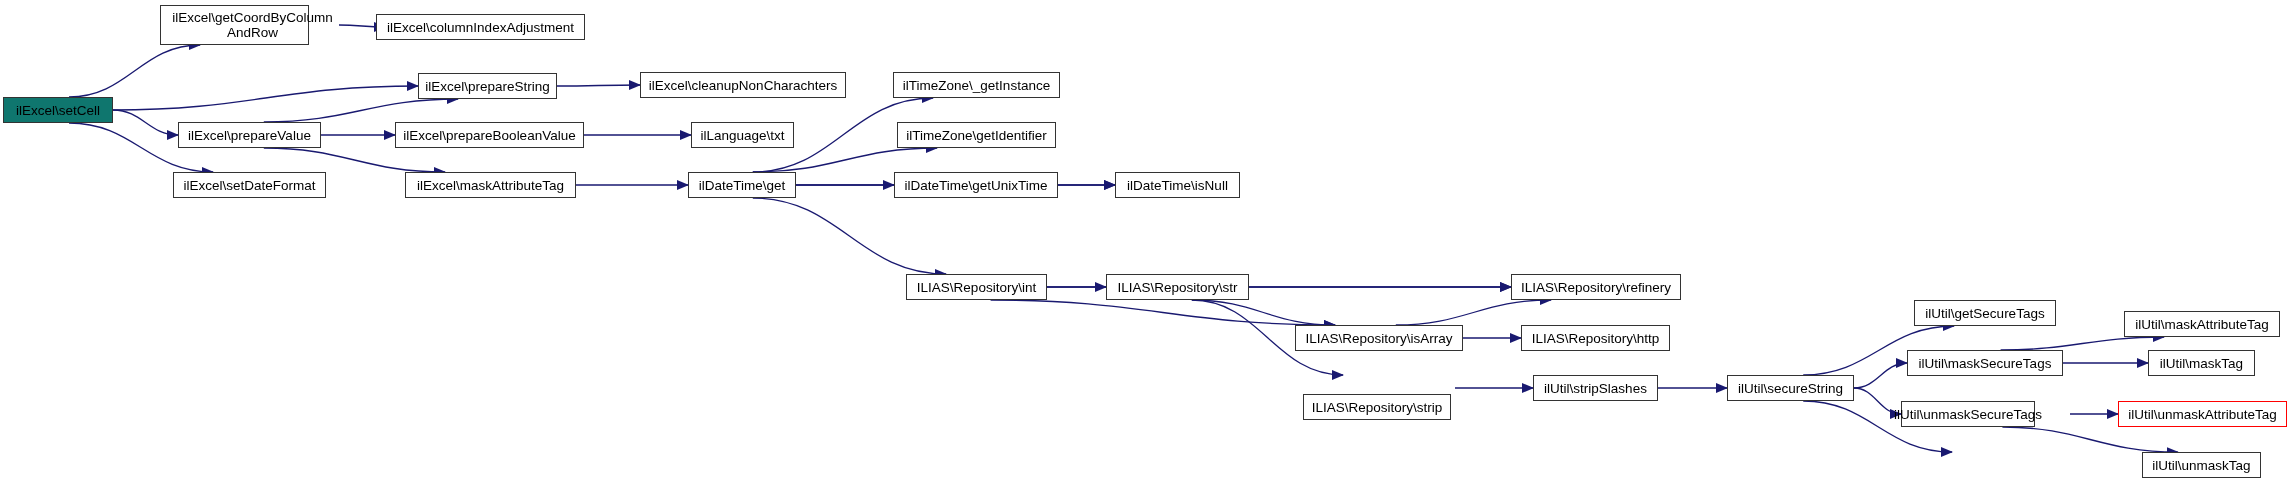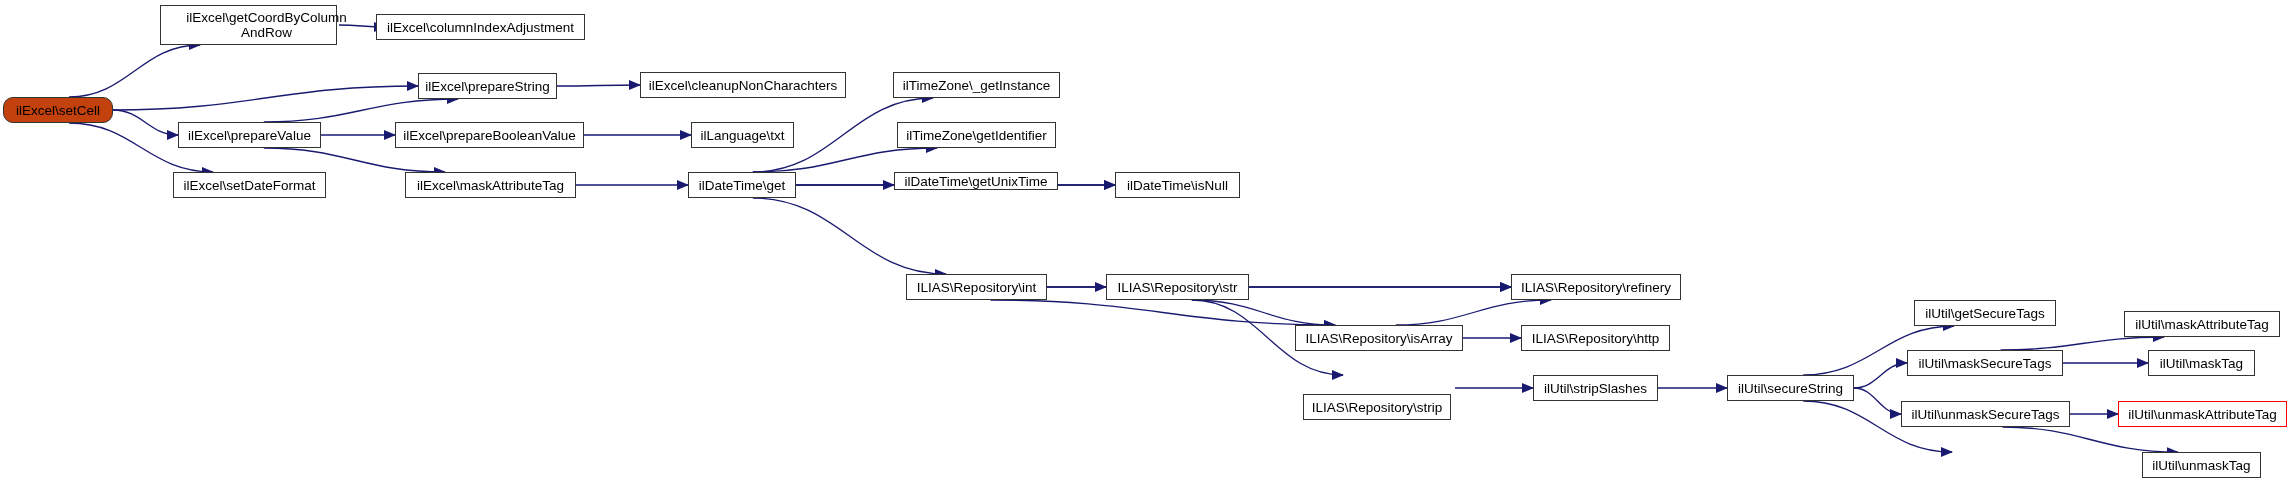--- a/index.html
+++ b/index.html
@@ -3,21 +3,21 @@
 <meta charset="utf-8">
 <style>
   html, body { margin: 0; padding: 0; background: #ffffff; }
   body { width: 2292px; height: 483px; position: relative; overflow: hidden;
          font-family: "Liberation Sans", "DejaVu Sans", sans-serif; }
   #graph { position: absolute; left: 0; top: 0; width: 2292px; height: 483px; }
   .node { position: absolute; box-sizing: border-box; border: 1.5px solid #333333;
           background: #ffffff; display: flex; align-items: center; justify-content: center;
           text-align: center; font-size: 13.5px; color: #000000; line-height: 15px;
           white-space: pre-line; cursor: pointer; }
-  .node.root { background: #c2410c; border-color: #333333; cursor: default; border-radius: 10px; }
+  .node.root { background: #0f766e; border-color: #333333; cursor: default; }
   .node.missing { border-color: #ff0000; }
 </style>
 </head>
 <body>
 
 <div id="graph">
   <svg id="edges" width="2292" height="483" style="position:absolute;left:0;top:0;">
     <defs>
       <marker id="arrow" markerWidth="12" markerHeight="10" refX="11" refY="5" orient="auto" markerUnits="userSpaceOnUse">
         <path d="M0,0 L12,5 L0,10 z" fill="#191970"></path>
@@ -54,44 +54,44 @@
       <path d="M1854,388 C1877.85,388 1883.15,363 1907,363" fill="none" stroke="#191970" stroke-width="1.3" marker-end="url(#arrow)"></path>
       <path d="M1854,388 C1875.15,388 1879.85,414 1901,414" fill="none" stroke="#191970" stroke-width="1.3" marker-end="url(#arrow)"></path>
       <path d="M1803.2,401 C1870.16,401 1885.04,452 1952,452" fill="none" stroke="#191970" stroke-width="1.3" marker-end="url(#arrow)"></path>
       <path d="M2000.6,350 C2074.13,350 2090.47,337 2164,337" fill="none" stroke="#191970" stroke-width="1.3" marker-end="url(#arrow)"></path>
       <path d="M2063,363 C2101.25,363 2109.75,363 2148,363" fill="none" stroke="#191970" stroke-width="1.3" marker-end="url(#arrow)"></path>
       <path d="M2070,414 C2091.6,414 2096.4,414 2118,414" fill="none" stroke="#191970" stroke-width="1.3" marker-end="url(#arrow)"></path>
       <path d="M2002.4,427 C2081.285,427 2098.815,452 2177.7,452" fill="none" stroke="#191970" stroke-width="1.3" marker-end="url(#arrow)"></path>
     </svg>
 
   <div class="node root" style="left: 3px; top: 97px; width: 110px; height: 26px;">ilExcel\setCell</div>
-  <div class="node" style="left: 160px; top: 5px; width: 177px; height: 40px; padding-left: 36px;">ilExcel\getCoordByColumn
+  <div class="node" style="left: 160px; top: 5px; width: 149px; height: 40px; padding-left: 36px;">ilExcel\getCoordByColumn
 AndRow</div>
   <div class="node" style="left: 376px; top: 14px; width: 209px; height: 26px;">ilExcel\columnIndexAdjustment</div>
   <div class="node" style="left: 418px; top: 73px; width: 139px; height: 26px;">ilExcel\prepareString</div>
   <div class="node" style="left: 640px; top: 72px; width: 206px; height: 26px;">ilExcel\cleanupNonCharachters</div>
   <div class="node" style="left: 178px; top: 122px; width: 143px; height: 26px;">ilExcel\prepareValue</div>
   <div class="node" style="left: 395px; top: 122px; width: 189px; height: 26px;">ilExcel\prepareBooleanValue</div>
   <div class="node" style="left: 691px; top: 122px; width: 103px; height: 26px;">ilLanguage\txt</div>
   <div class="node" style="left: 173px; top: 172px; width: 153px; height: 26px;">ilExcel\setDateFormat</div>
   <div class="node" style="left: 405px; top: 172px; width: 171px; height: 26px;">ilExcel\maskAttributeTag</div>
   <div class="node" style="left: 688px; top: 172px; width: 108px; height: 26px;">ilDateTime\get</div>
   <div class="node" style="left: 893px; top: 72px; width: 167px; height: 26px;">ilTimeZone\_getInstance</div>
   <div class="node" style="left: 897px; top: 122px; width: 159px; height: 26px;">ilTimeZone\getIdentifier</div>
-  <div class="node" style="left: 894px; top: 172px; width: 164px; height: 18px;">ilDateTime\getUnixTime</div>
+  <div class="node" style="left: 894px; top: 172px; width: 164px; height: 26px;">ilDateTime\getUnixTime</div>
   <div class="node" style="left: 1115px; top: 172px; width: 125px; height: 26px;">ilDateTime\isNull</div>
   <div class="node" style="left: 906px; top: 274px; width: 141px; height: 26px;">ILIAS\Repository\int</div>
   <div class="node" style="left: 1106px; top: 274px; width: 143px; height: 26px;">ILIAS\Repository\str</div>
   <div class="node" style="left: 1511px; top: 274px; width: 170px; height: 26px;">ILIAS\Repository\refinery</div>
   <div class="node" style="left: 1295px; top: 325px; width: 168px; height: 26px;">ILIAS\Repository\isArray</div>
   <div class="node" style="left: 1521px; top: 325px; width: 149px; height: 26px;">ILIAS\Repository\http</div>
   <div class="node" style="left: 1303px; top: 394px; width: 148px; height: 26px; text-align: center;">ILIAS\Repository\strip</div>
   <div class="node" style="left: 1533px; top: 375px; width: 125px; height: 26px;">ilUtil\stripSlashes</div>
   <div class="node" style="left: 1727px; top: 375px; width: 127px; height: 26px;">ilUtil\secureString</div>
   <div class="node" style="left: 1914px; top: 300px; width: 142px; height: 26px;">ilUtil\getSecureTags</div>
   <div class="node" style="left: 1907px; top: 350px; width: 156px; height: 26px;">ilUtil\maskSecureTags</div>
-  <div class="node" style="left: 1901px; top: 401px; width: 169px; height: 26px;">ilUtil\unmaskSecureTags</div>
+  <div class="node" style="left: 1901px; top: 401px; width: 134px; height: 26px;">ilUtil\unmaskSecureTags</div>
   <div class="node" style="left: 1912px; top: 452px; width: 147px; height: 26px; margin-top: 37px;">ilUtil\stripScriptHTML</div>
   <div class="node" style="left: 2124px; top: 311px; width: 156px; height: 26px;">ilUtil\maskAttributeTag</div>
   <div class="node" style="left: 2148px; top: 350px; width: 107px; height: 26px;">ilUtil\maskTag</div>
   <div class="node missing" style="left: 2118px; top: 401px; width: 169px; height: 26px;">ilUtil\unmaskAttributeTag</div>
   <div class="node" style="left: 2142px; top: 452px; width: 119px; height: 26px;">ilUtil\unmaskTag</div>
 </div>
 
 </body></html>

